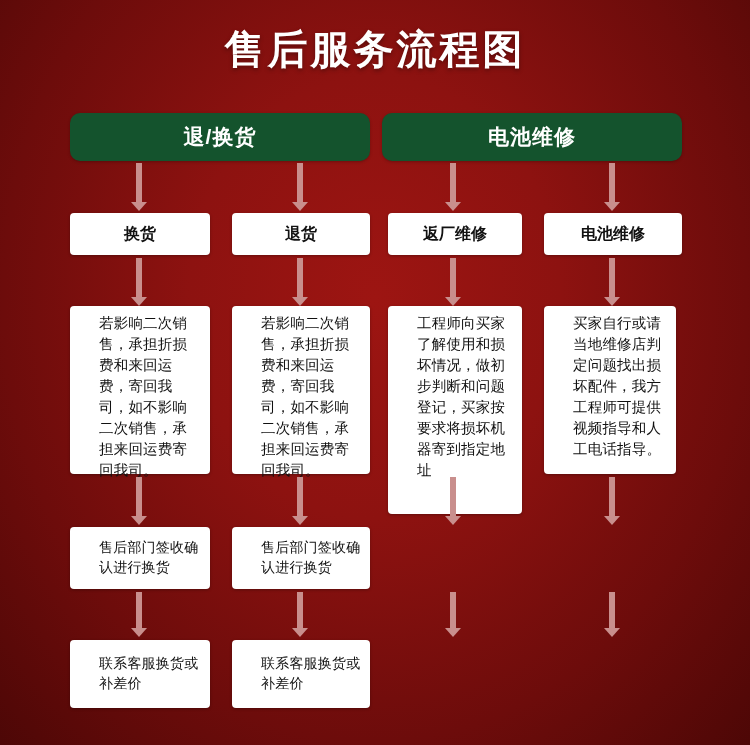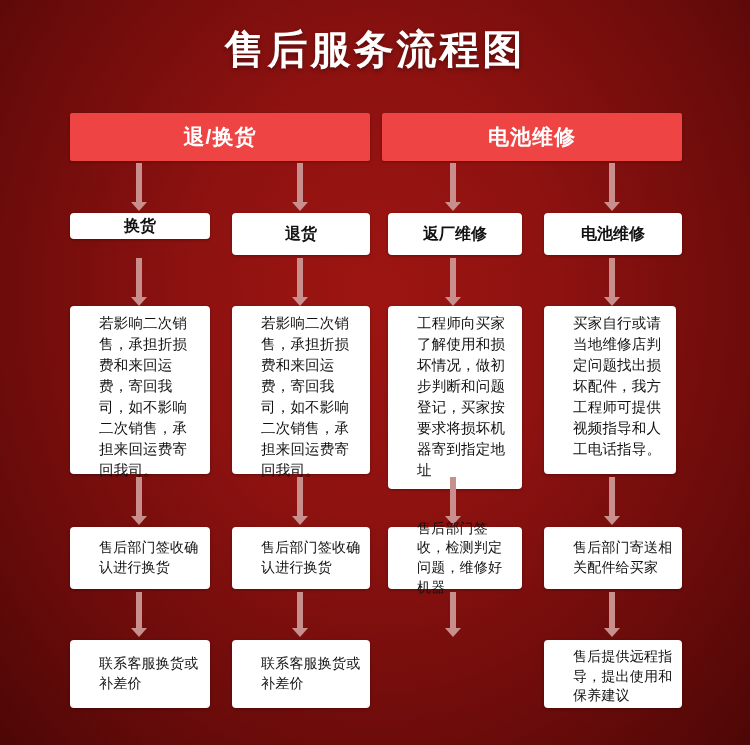--- a/index.html
+++ b/index.html
@@ -30,22 +30,22 @@
     font-weight: bold;
     letter-spacing: 3px;
     color: #ffffff;
     text-shadow: 0 2px 4px rgba(0,0,0,0.35);
   }
 
   
   .group-bar {
     position: absolute;
     height: 48px;
-    background: #ef4444;
-    border-radius: 2px;
+    background: #14532d;
+    border-radius: 10px;
     color: #ffffff;
     font-size: 21px;
     font-weight: bold;
     display: flex;
     align-items: center;
     justify-content: center;
     letter-spacing: 1px;
     box-shadow: 0 1px 3px rgba(0,0,0,0.25);
   }
   #group-0 { left: 70px;  top: 113px; width: 300px; }
@@ -124,21 +124,21 @@
   </div>
   <div class="arrow" style="left:445px; top:163px; height:48px;">
     <div class="shaft" style="height:39px;"></div>
       <div class="head" style="top:39px;"></div>
   </div>
   <div class="arrow" style="left:604px; top:163px; height:48px;">
     <div class="shaft" style="height:39px;"></div>
       <div class="head" style="top:39px;"></div>
   </div>
 
-  <div class="box center" style="left:70px;  top:213px; width:140px; height:26px;">换货</div>
+  <div class="box center" style="left:70px;  top:213px; width:140px; height:42px;">换货</div>
   <div class="box center" style="left:388px; top:213px; width:134px; height:42px;">返厂维修</div>
   <div class="box center" style="left:232px; top:213px; width:138px; height:42px;">退货</div>
   <div class="box center" style="left:544px; top:213px; width:138px; height:42px;">电池维修</div>
 
   <div class="arrow" style="left:131px; top:258px; height:48px;">
     <div class="shaft" style="height:39px;"></div>
       <div class="head" style="top:39px;"></div>
   </div>
   <div class="arrow" style="left:292px; top:258px; height:48px;">
     <div class="shaft" style="height:39px;"></div>
@@ -148,21 +148,21 @@
     <div class="shaft" style="height:39px;"></div>
       <div class="head" style="top:39px;"></div>
   </div>
   <div class="arrow" style="left:604px; top:258px; height:48px;">
     <div class="shaft" style="height:39px;"></div>
       <div class="head" style="top:39px;"></div>
   </div>
 
   <div class="box text" style="left:70px;  top:306px; width:140px; height:168px;">若影响二次销售，承担折损费和来回运费，寄回我司，如不影响二次销售，承担来回运费寄回我司。</div>
   <div class="box text" style="left:232px; top:306px; width:138px; height:168px;">若影响二次销售，承担折损费和来回运费，寄回我司，如不影响二次销售，承担来回运费寄回我司。</div>
-  <div class="box text" style="left:388px; top:306px; width:134px; height:183px;">工程师向买家了解使用和损坏情况，做初步判断和问题登记，买家按要求将损坏机器寄到指定地址</div>
+  <div class="box text" style="left:388px; top:306px; width:134px; height:208px;">工程师向买家了解使用和损坏情况，做初步判断和问题登记，买家按要求将损坏机器寄到指定地址</div>
   <div class="box text" style="left:544px; top:306px; width:132px; height:168px;">买家自行或请当地维修店判定问题找出损坏配件，我方工程师可提供视频指导和人工电话指导。</div>
 
   <div class="arrow" style="left:131px; top:477px; height:48px;">
     <div class="shaft" style="height:39px;"></div>
       <div class="head" style="top:39px;"></div>
   </div>
   <div class="arrow" style="left:292px; top:477px; height:48px;">
     <div class="shaft" style="height:39px;"></div>
       <div class="head" style="top:39px;"></div>
   </div>
@@ -170,37 +170,34 @@
     <div class="shaft" style="height:39px;"></div>
       <div class="head" style="top:39px;"></div>
   </div>
   <div class="arrow" style="left:604px; top:477px; height:48px;">
     <div class="shaft" style="height:39px;"></div>
       <div class="head" style="top:39px;"></div>
   </div>
 
   <div class="box text small" style="left:70px;  top:527px; width:140px; height:62px; display:flex; align-items:center;">售后部门签收确认进行换货</div>
   <div class="box text small" style="left:232px; top:527px; width:138px; height:62px; display:flex; align-items:center;">售后部门签收确认进行换货</div>
-  <div class="box text small" style="left:388px; top:527px; width:134px; height:62px; display:flex; align-items:center;">售后部门签收，检测判定问题，维修好机器</div>
-  <div class="box text small" style="left:544px; top:527px; width:138px; height:62px; display:flex; align-items:center;">售后部门寄送相关配件给买家</div>
 
   <div class="arrow" style="left:131px; top:592px; height:45px;">
     <div class="shaft" style="height:36px;"></div>
       <div class="head" style="top:36px;"></div>
   </div>
   <div class="arrow" style="left:292px; top:592px; height:45px;">
     <div class="shaft" style="height:36px;"></div>
       <div class="head" style="top:36px;"></div>
   </div>
   <div class="arrow" style="left:445px; top:592px; height:45px;">
     <div class="shaft" style="height:36px;"></div>
       <div class="head" style="top:36px;"></div>
   </div>
   <div class="arrow" style="left:604px; top:592px; height:45px;">
     <div class="shaft" style="height:36px;"></div>
       <div class="head" style="top:36px;"></div>
   </div>
 
   <div class="box text small" style="left:70px;  top:640px; width:140px; height:68px; display:flex; align-items:center;">联系客服换货或补差价</div>
   <div class="box text small" style="left:232px; top:640px; width:138px; height:68px; display:flex; align-items:center;">联系客服换货或补差价</div>
-  <div class="box text small" style="left:544px; top:640px; width:138px; height:68px;">售后提供远程指导，提出使用和保养建议</div>
 
 </div>
 
 </body></html>

